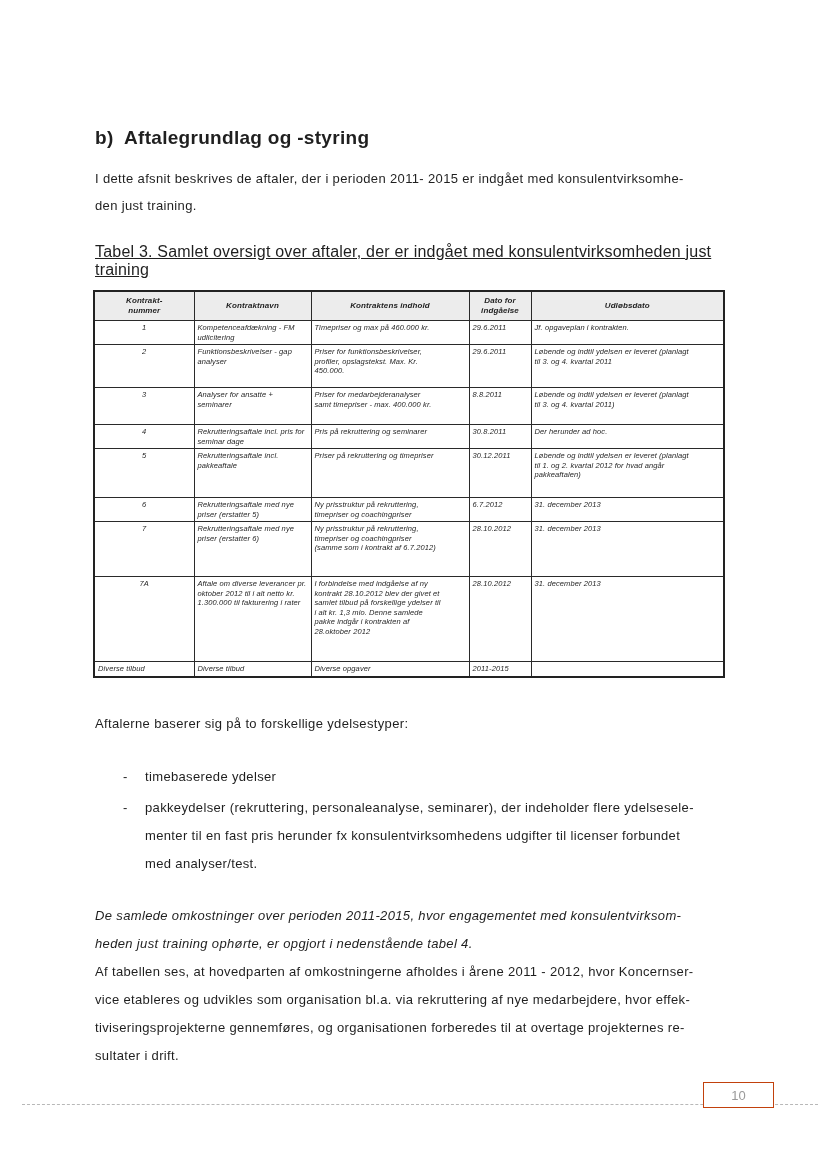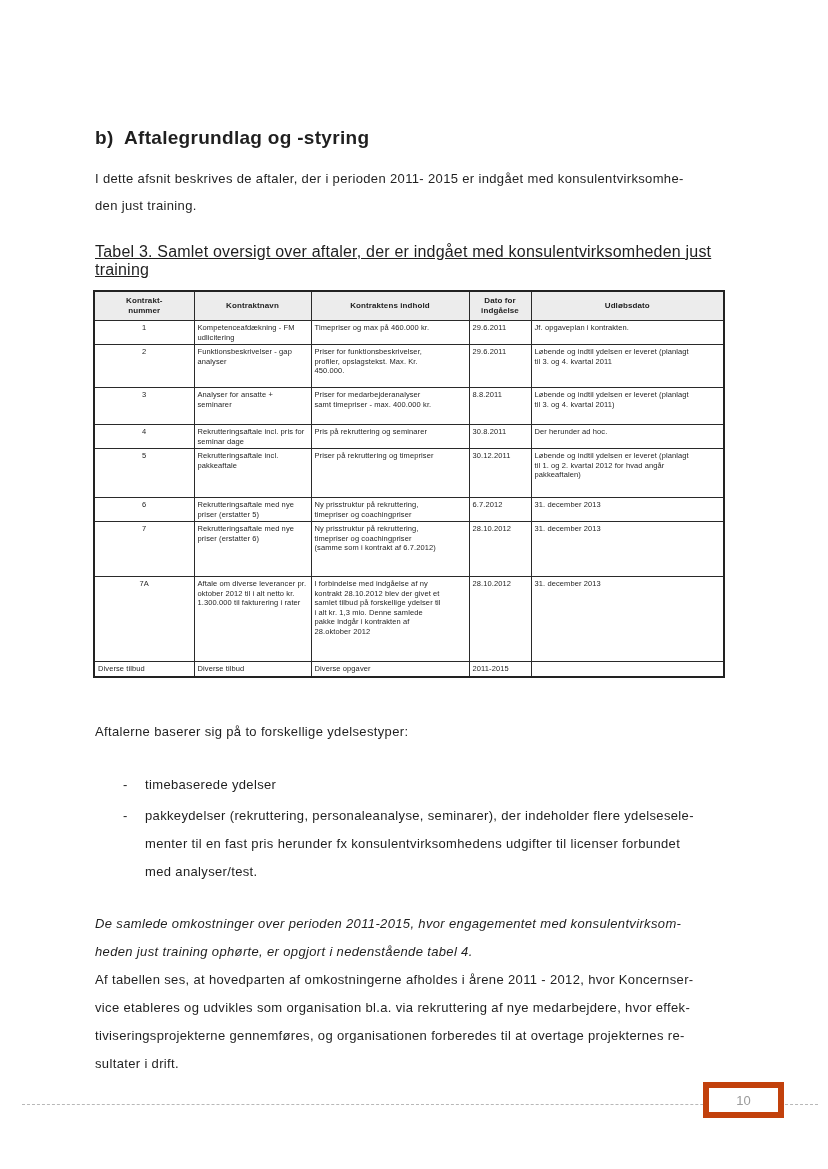--- a/index.html
+++ b/index.html
@@ -37,20 +37,21 @@
     letter-spacing:0.2px;
     text-decoration:underline;
   }
   table.contracts {
     margin-top:11px;
     margin-left:-2px;
     border-collapse:collapse;
     width:630px;
     table-layout:fixed;
     border:2px solid #222;
+    font-style:italic;
   }
   table.contracts th, table.contracts td {
     border:1px solid #2a2a2a;
     font-size:7.5px;
     line-height:9.5px;
     padding:2px 3px;
     vertical-align:top;
     white-space:pre-line;
     letter-spacing:0.1px;
     overflow:hidden;
@@ -68,21 +69,21 @@
     text-align:center;
     vertical-align:middle;
     font-size:8px;
   }
   tbody tr:nth-child(2) td { height:38px; }
   tbody tr:nth-child(3) td { height:32px; }
   tbody tr:nth-child(5) td { height:44px; }
   tbody tr:nth-child(7) td { height:50px; }
   tbody tr:nth-child(8) td { height:80px; }
   tbody tr:last-child td.col0 { text-align:left; font-size:7.5px; }
-  .after-table { margin-top:40px; }
+  .after-table { margin-top:32px; }
   ul.ydelsestyper {
     list-style:none;
     margin:26px 0 0 0;
     padding:0 0 0 28px;
   }
   ul.ydelsestyper li {
     display:grid;
     grid-template-columns:22px 1fr;
     font-size:13px;
     line-height:28px;
@@ -95,21 +96,21 @@
   .footer-line {
     position:absolute;
     left:22px; right:10px;
     top:1104px;
     border-top:1.5px dashed #b8b8b8;
   }
   .pagenum-box {
     position:absolute;
     left:703px; top:1082px;
     width:69px; height:24px;
-    border:6px solid #c2410c;
+    border:1px solid #c2410c;
     background:#ffffff;
     color:#9a9a9a;
     font-size:13px;
     display:flex;
     align-items:center;
     justify-content:center;
     z-index:2;
   }
 </style>
 </head>

